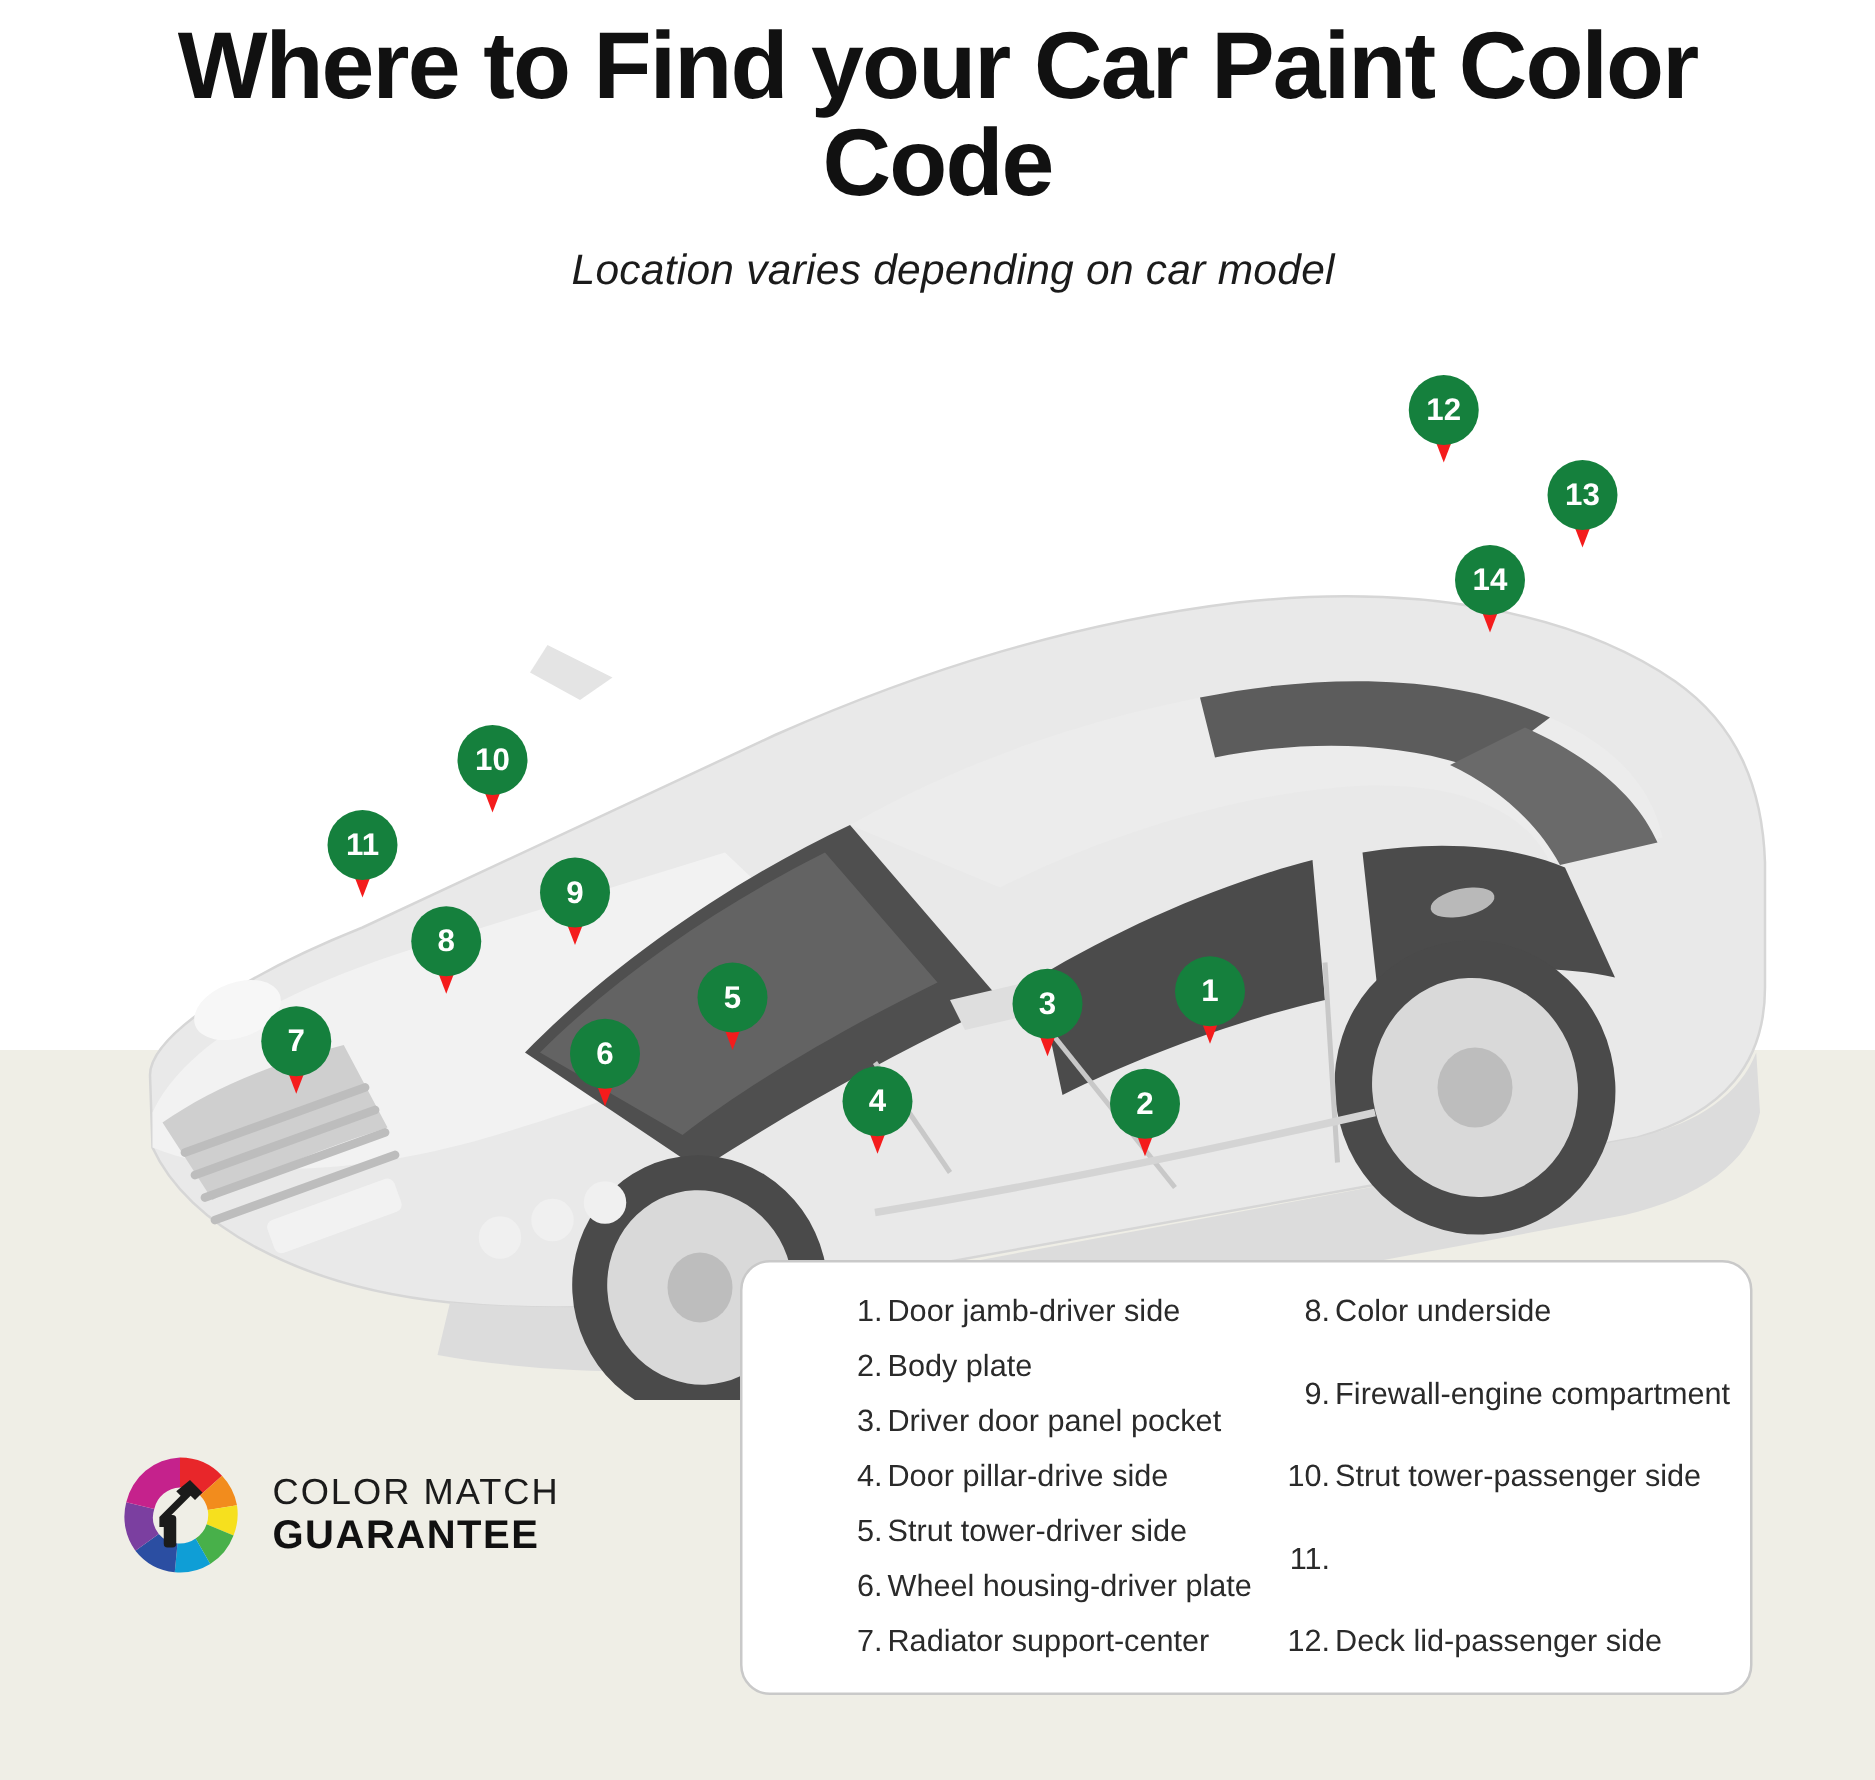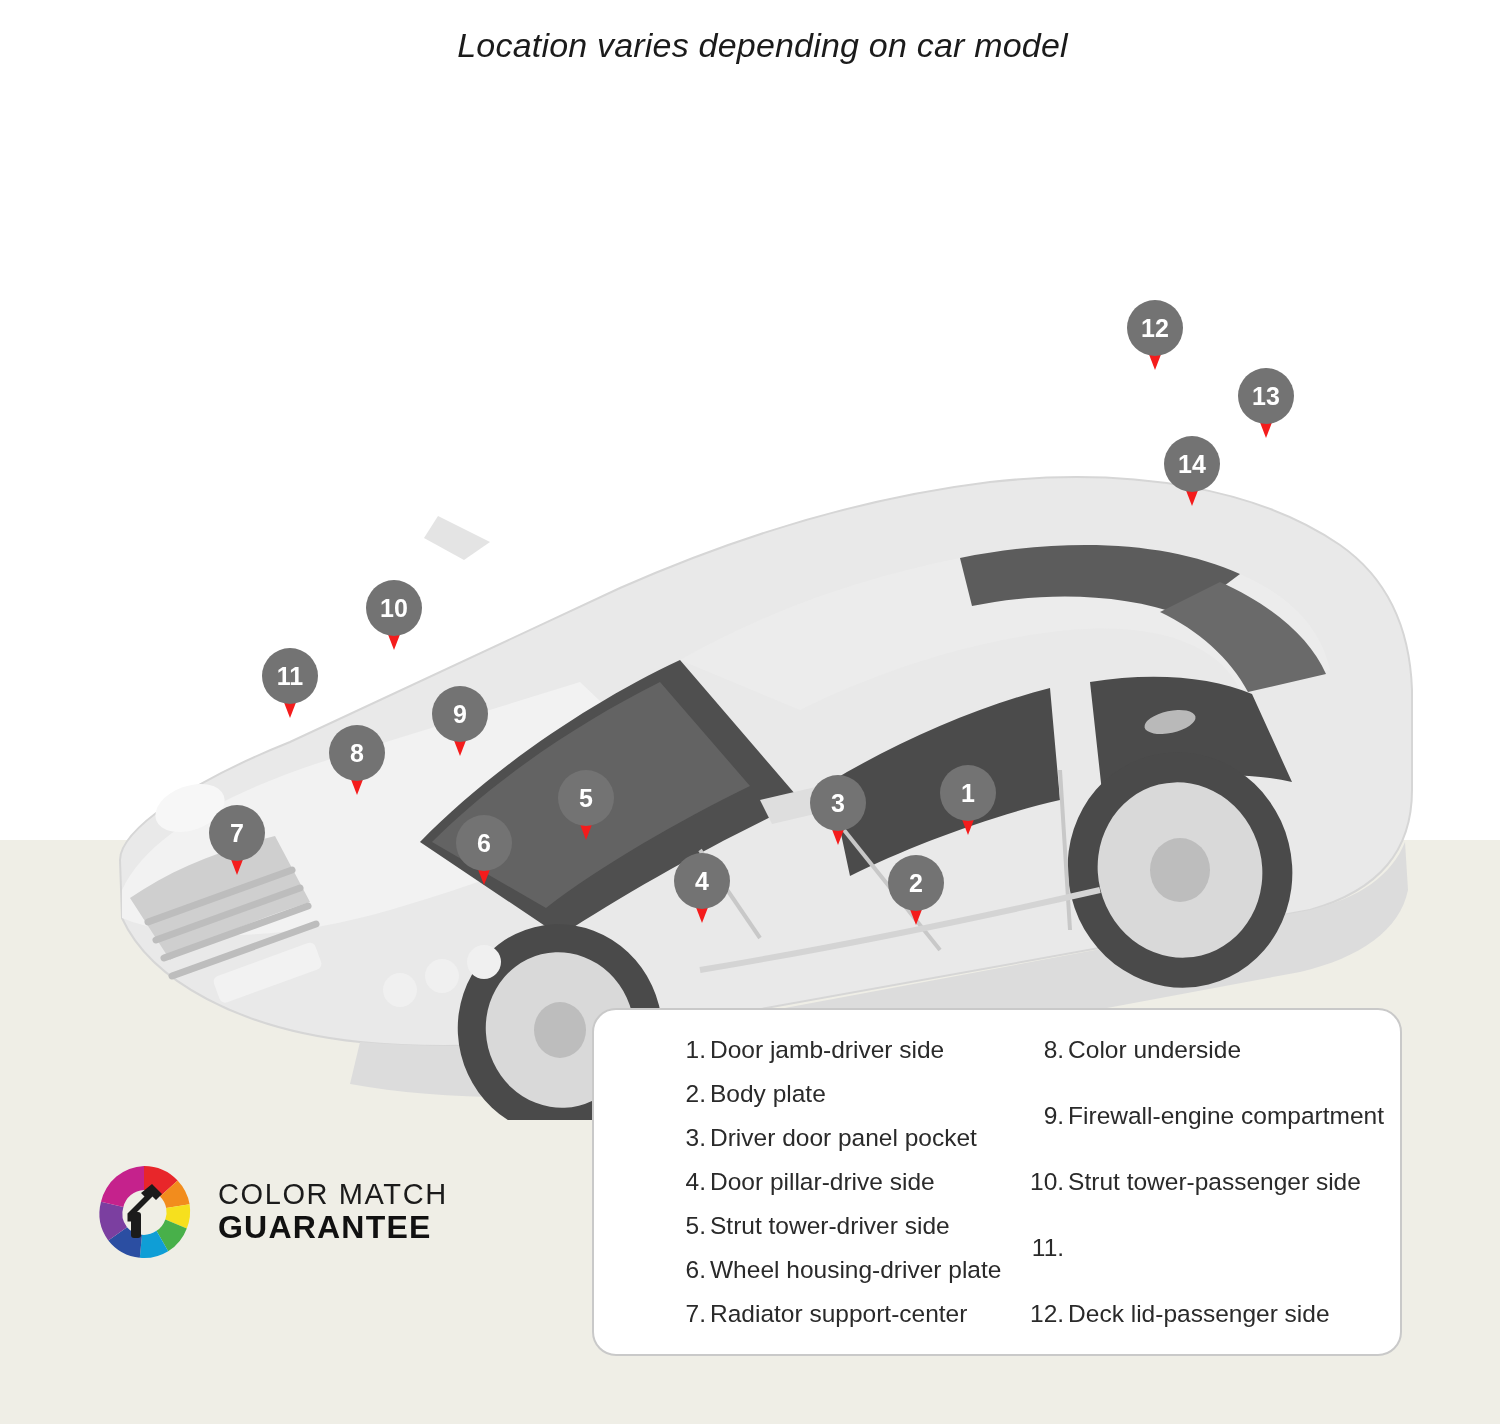--- a/index.html
+++ b/index.html
@@ -68,21 +68,21 @@
     height: 72px;
     z-index: 25;
   }
   .pin .bubble {
     position: absolute;
     left: 0;
     top: 0;
     width: 56px;
     height: 56px;
     border-radius: 50%;
-    background: #737373;
+    background: #15803d;
     color: #ffffff;
     font-size: 25px;
     font-weight: 600;
     display: flex;
     align-items: center;
     justify-content: center;
     line-height: 1;
   }
   .pin .tail {
     position: absolute;
@@ -165,20 +165,21 @@
     color: #111111;
     font-weight: 800;
   }
 </style>
 </head>
 <body>
 
 <div id="ground"></div>
 
 <div id="header">
+  <div id="title">Where to Find your Car Paint Color Code</div>
   <div id="subtitle">Location varies depending on car model</div>
 </div>
 
 <svg id="car-illustration" viewBox="0 0 1400 790">
 
   <g>
 
     <path d="M60 530 C 60 500, 130 452, 230 412 L 560 258 C 680 205, 800 168, 930 152
              C 1075 136, 1200 160, 1280 215 C 1330 250, 1350 300, 1352 360
              L 1352 460 C 1352 520, 1320 560, 1250 580

